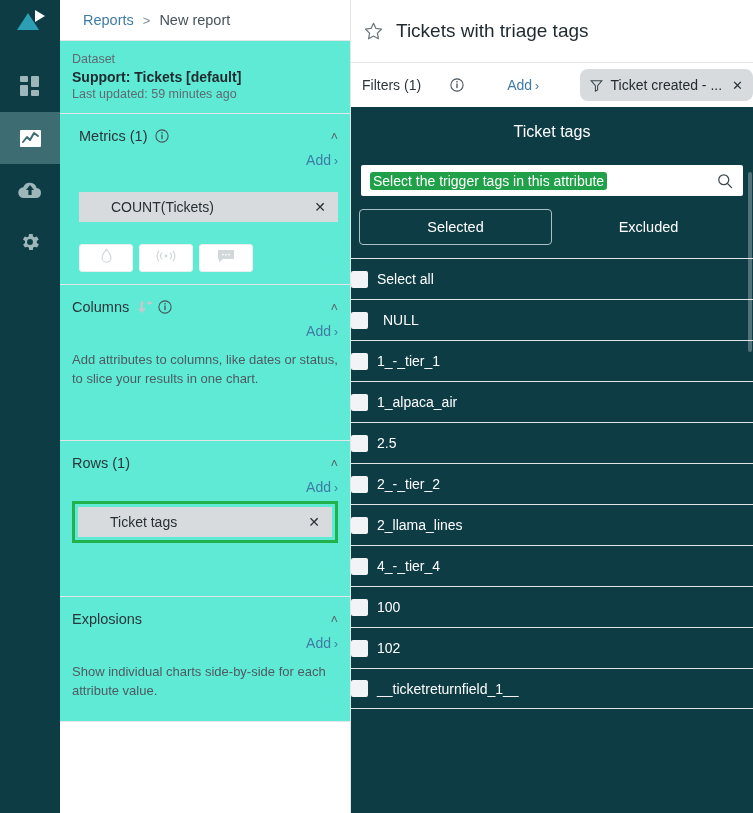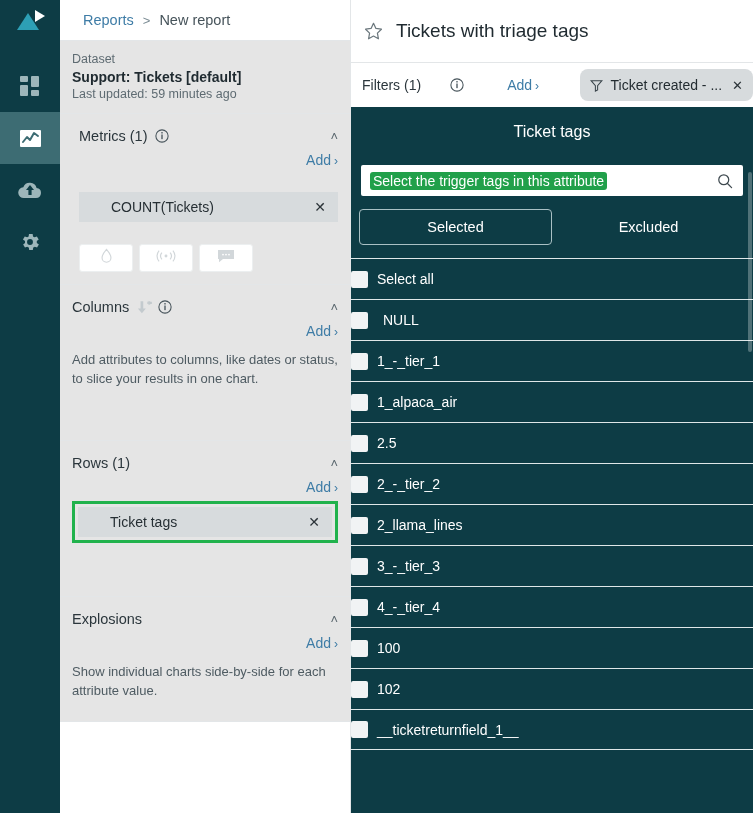--- a/index.html
+++ b/index.html
@@ -39,21 +39,21 @@
   }
   .rail-item {
     width: 60px; height: 52px;
     display: flex; align-items: center; justify-content: center;
     color: #9db6ba;
   }
   .rail-item.active { background: #3d6c73; color: #ffffff; }
   .rail-item svg { display:block; }
 
   
-  .leftcol { width: 290px; flex: 0 0 290px; height: 727px; display: flex; flex-direction: column; background:#e5e5e5; }
+  .leftcol { width: 290px; flex: 0 0 290px; height: 727px; display: flex; flex-direction: column; background:#5eead4; }
 
   .breadcrumb {
     height: 41px; flex: 0 0 41px;
     display: flex; align-items: center;
     padding-left: 23px;
     font-size: 14.5px;
     border-bottom: 1px solid #e3e6e8;
     background: #fff;
     white-space: nowrap;
   }
@@ -480,24 +480,20 @@
         <div class="opt">
             <span class="cbox"></span>
             <span class="opt-label">2_-_tier_2</span>
           </div>
         <div class="opt">
             <span class="cbox"></span>
             <span class="opt-label">2_llama_lines</span>
           </div>
         <div class="opt">
             <span class="cbox"></span>
-            <span class="opt-label">3_-_tier_3</span>
-          </div>
-        <div class="opt">
-            <span class="cbox"></span>
             <span class="opt-label">4_-_tier_4</span>
           </div>
         <div class="opt">
             <span class="cbox"></span>
             <span class="opt-label">100</span>
           </div>
         <div class="opt">
             <span class="cbox"></span>
             <span class="opt-label">102</span>
           </div>

